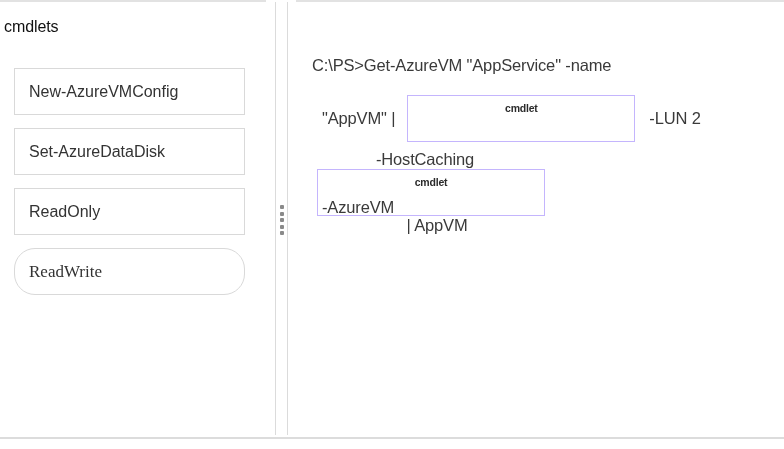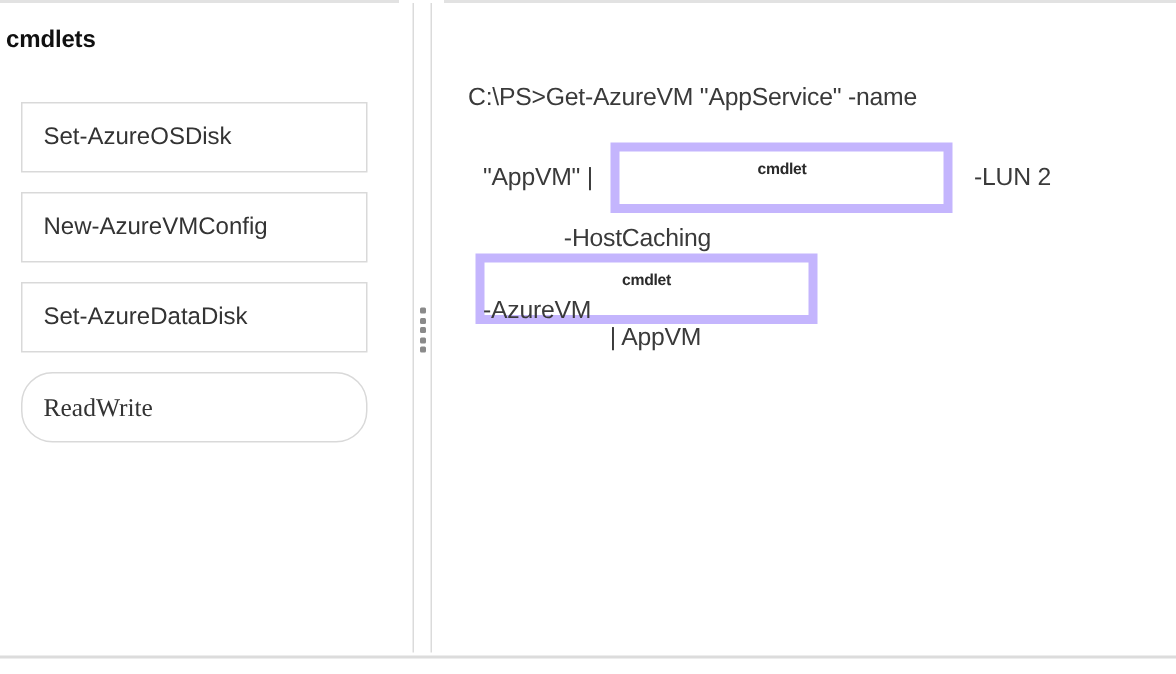--- a/index.html
+++ b/index.html
@@ -74,21 +74,21 @@
     display: block;
     width: 4px;
     height: 4px;
     background: #8a8a8a;
     border-radius: 1px;
   }
 
   
   .panel-title {
     position: absolute;
-    font-weight: bold;
+    font-weight: normal;
     font-size: 16px;
     color: #101010;
     letter-spacing: -0.1px;
     white-space: nowrap;
   }
   .panel-title.left-title  { left: 4px;   top: 18px; }
   .panel-title.right-title { left: 326px; top: 14px; }
 
   
   .cmdlet-list {
@@ -144,21 +144,21 @@
   .line4 { left: 10px; top: 142px; }
 
   .line2 .code-text.lead { margin-right: 12px; }
   .line3 .code-text.lead { margin-right: 12px; }
 
   
   .drop-target {
     box-sizing: border-box;
     width: 228px;
     height: 47px;
-    border: 6px solid #c4b5fd;
+    border: 1px solid #c4b5fd;
     background: #ffffff;
     position: relative;
     cursor: pointer;
   }
   .drop-target .ph {
     position: absolute;
     left: 0;
     right: 0;
     top: 6px;
     text-align: center;
@@ -174,23 +174,23 @@
 <body>
 
 <div id="screen">
 
   <div class="top-rule left"></div>
   <div class="top-rule right"></div>
 
   <div class="panel-title left-title">cmdlets</div>
 
   <div class="cmdlet-list">
-    <div class="cmdlet-tile">Set-AzureOSDisk</div>
     <div class="cmdlet-tile">New-AzureVMConfig</div>
     <div class="cmdlet-tile">Set-AzureDataDisk</div>
+    <div class="cmdlet-tile">ReadOnly</div>
     <div class="cmdlet-tile serif">ReadWrite</div>
   </div>
 
   <div class="splitter">
     <div class="bar b1"></div>
     <div class="bar b2"></div>
     <div class="grip">
       <i></i>
       <i></i>
       <i></i>

